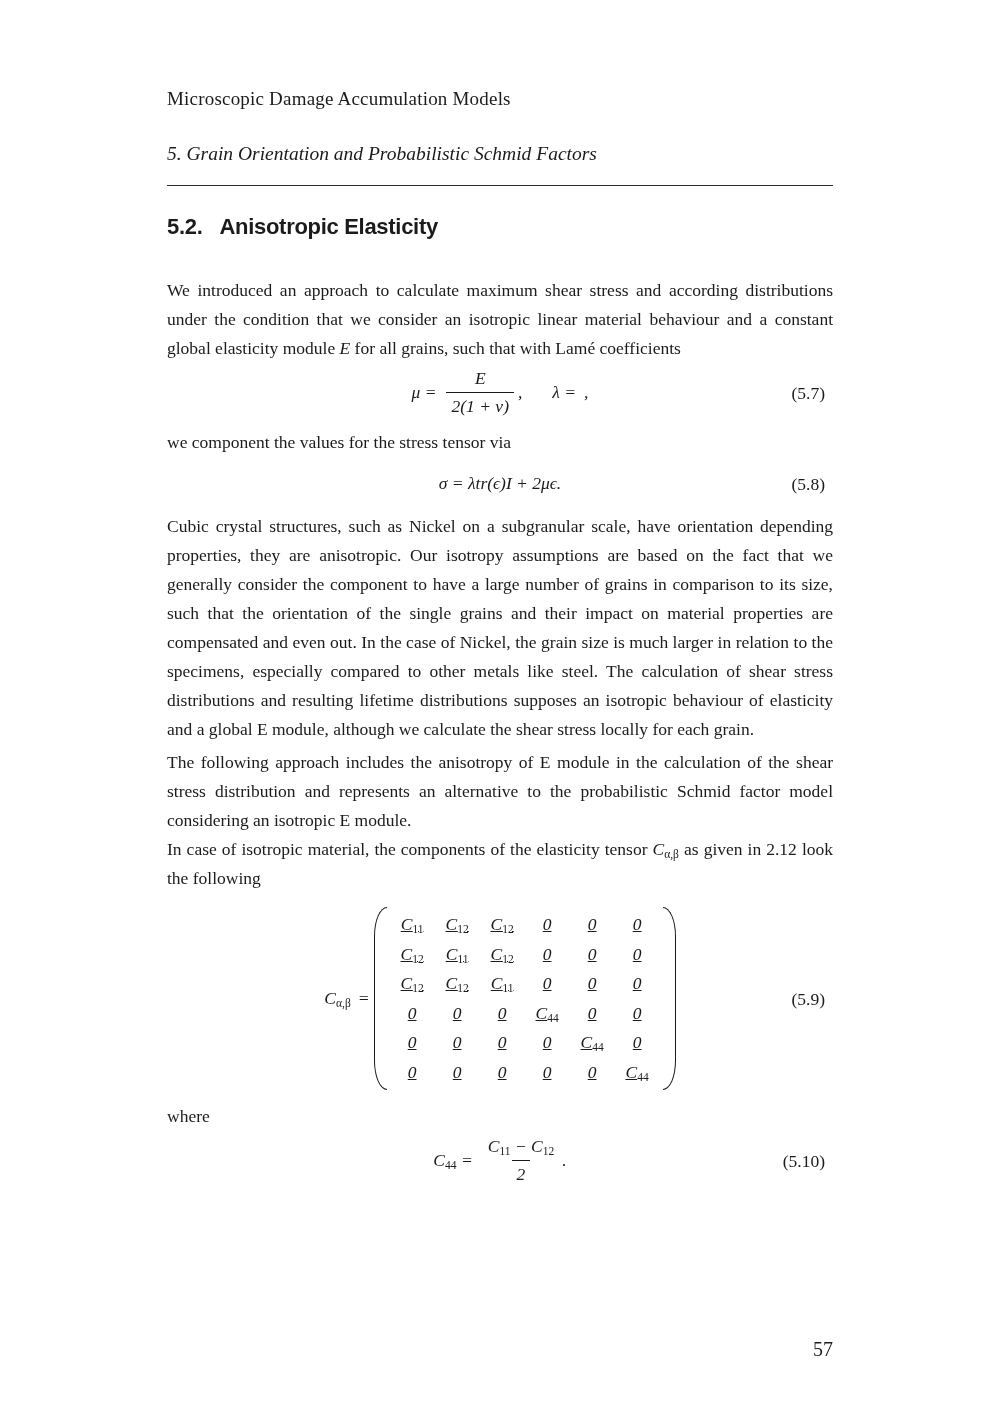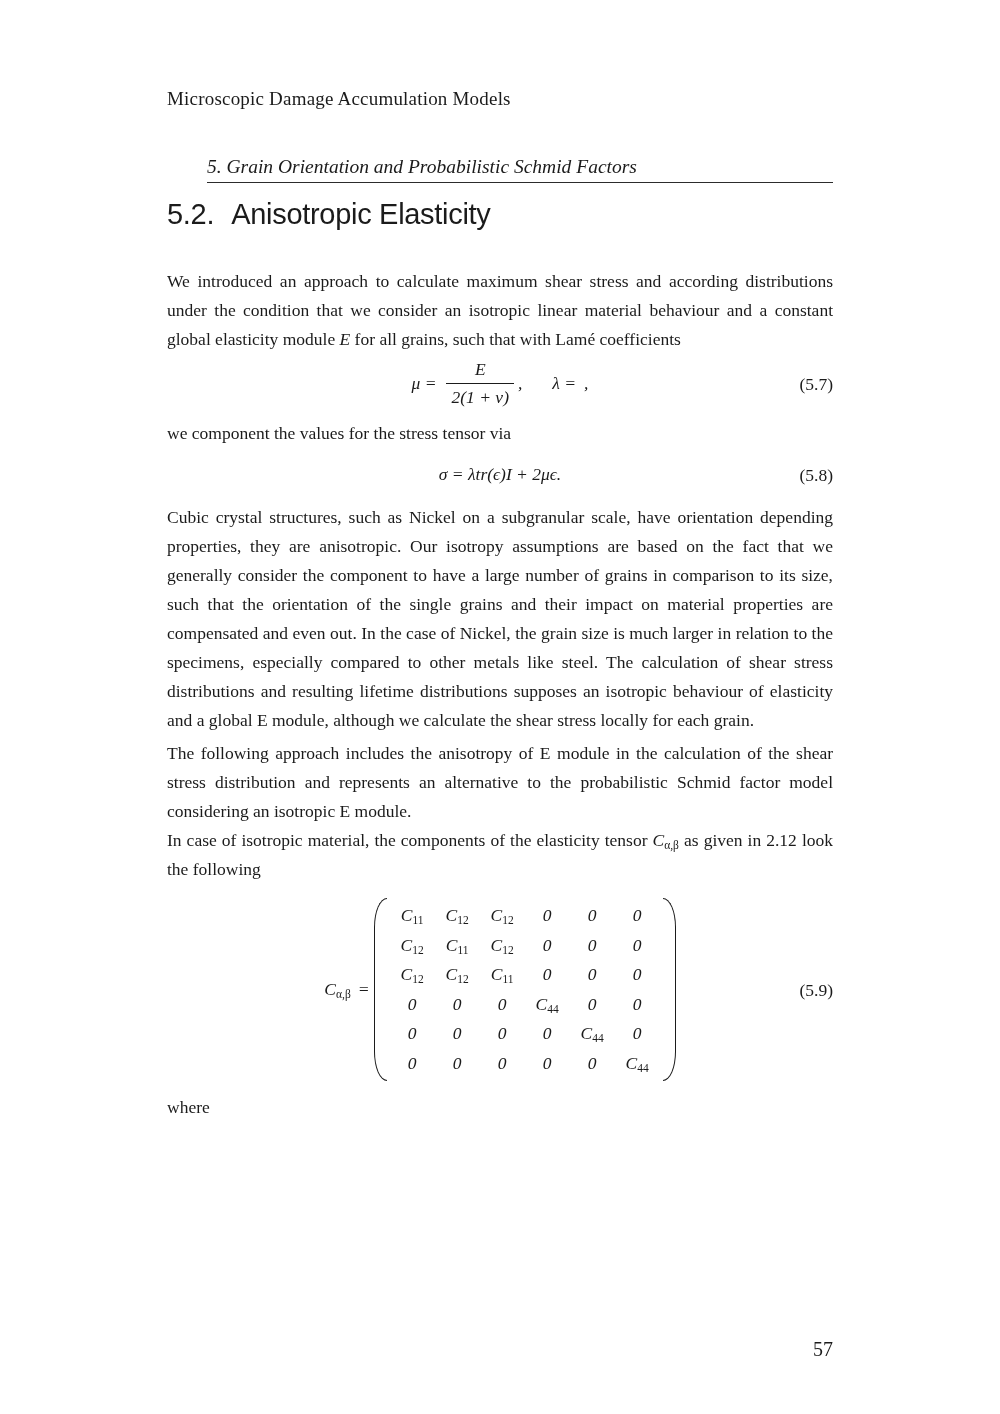--- a/index.html
+++ b/index.html
@@ -10,35 +10,34 @@
     font-family: "Liberation Serif", "DejaVu Serif", serif;
     font-size: 17.5px;
     position: relative;
     overflow: hidden;
   }
   .page { position: absolute; inset: 0; }
   .content { position: absolute; left: 167px; top: 88px; width: 666px; }
 
   .running-head {
     font-size: 19px;
-    margin-bottom: 46px;
+    margin-bottom: 33px;
     letter-spacing: 0.2px;
   }
   .chapter-head {
     font-style: italic;
     font-size: 19.5px;
-    padding-bottom: 4px;
+    padding-bottom: 20px;
     border-bottom: 1.2px solid #2c2c2c;
-    margin-left: 40px;
   }
   .section-title {
     font-family: "Liberation Sans", "DejaVu Sans", sans-serif;
-    font-weight: 400;
-    font-size: 29px;
-    margin: 15px 0 36px 0;
+    font-weight: 700;
+    font-size: 22px;
+    margin: 28px 0 36px 0;
     letter-spacing: -0.3px;
   }
   .section-title .st-num { margin-right: 17px; }
 
   p.body-text {
     margin: 0;
     text-align: justify;
     line-height: 29px;
   }
   p.spaced { margin-top: 4px; }
@@ -53,21 +52,21 @@
   }
 
   .eq-row {
     position: relative;
     display: flex;
     align-items: center;
     justify-content: center;
   }
   .eq-tag {
     position: absolute;
-    right: 0;
+    right: 8px;
     top: 50%;
     transform: translateY(-50%);
     font-style: normal;
   }
   .eq-content { display: inline-flex; align-items: center; font-style: italic; }
   .eq-57 { margin: 4px 0 10px 0; }
   .eq-58 { margin: 16px 0 18px 0; text-align: right; }
   .eq-59 { margin: 14px 0 12px 0; }
   .eq-510 { margin: 4px 0 0 0; }
 
@@ -101,20 +100,21 @@
     border-top-right-radius: 100% 16%;
     border-bottom-right-radius: 100% 16%;
   }
   .mat {
     display: grid;
     grid-template-columns: repeat(6, minmax(33px, auto));
     column-gap: 12px;
     padding: 3px 9px;
     align-items: center;
     justify-items: center;
+    text-decoration: underline;
   }
   .mat .cell { line-height: 29.5px; white-space: nowrap; }
 
   .page-number {
     position: absolute;
     top: 1338px;
     right: 167px;
     font-size: 20px;
   }
 </style>
@@ -204,17 +204,28 @@
             <span class="cell"><span>C</span><sub>44</sub></span>
           </span>
           <span class="paren paren-r"></span>
         </span>
       </span>
       <span class="eq-tag">(5.9)</span>
     </div>
 
     <p class="body-text">where</p>
 
+    <div class="eq-row eq-510">
+      <span class="eq-content">
+        <span class="eq-lhs"><span class="mvar">C</span><sub>44</sub> <span>=</span></span>
+          <span class="frac">
+            <span class="num"><span class="mvar">C</span><sub>11</sub><span> − </span><span class="mvar">C</span><sub>12</sub></span>
+            <span class="den">2</span>
+          </span>
+          <span>.</span>
+      </span>
+      <span class="eq-tag">(5.10)</span>
+    </div>
 
   </div>
 
   <div class="page-number">57</div>
 </div>
 
 </body></html>

